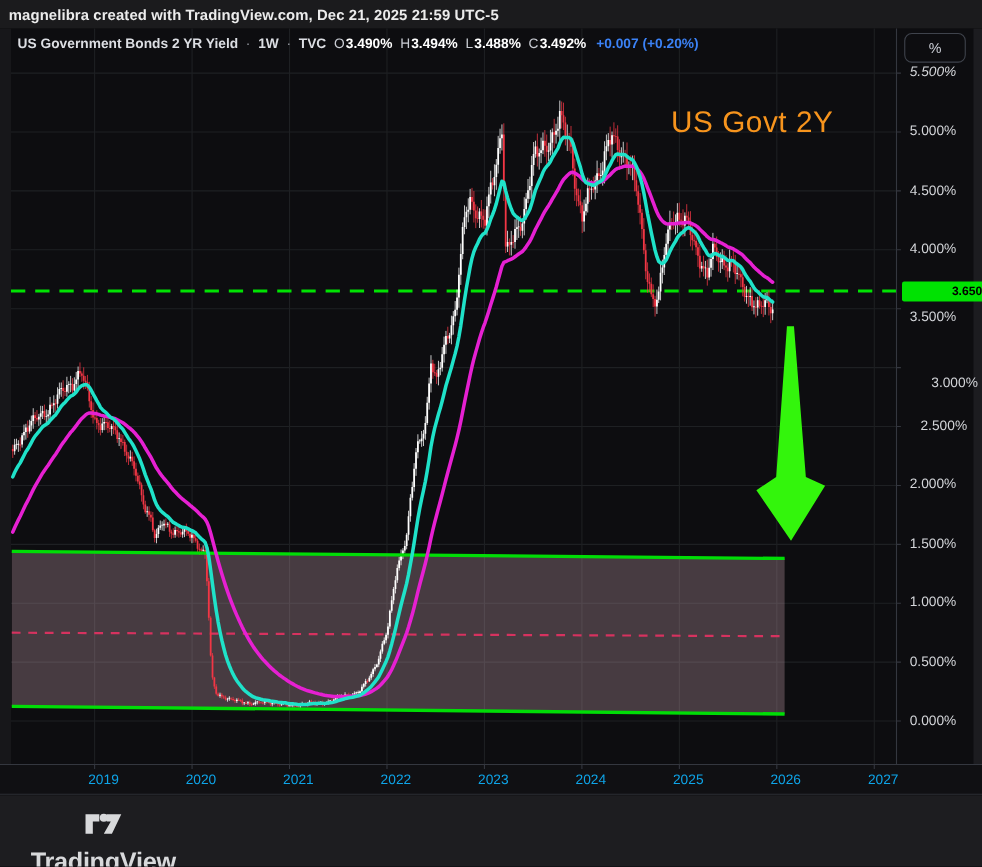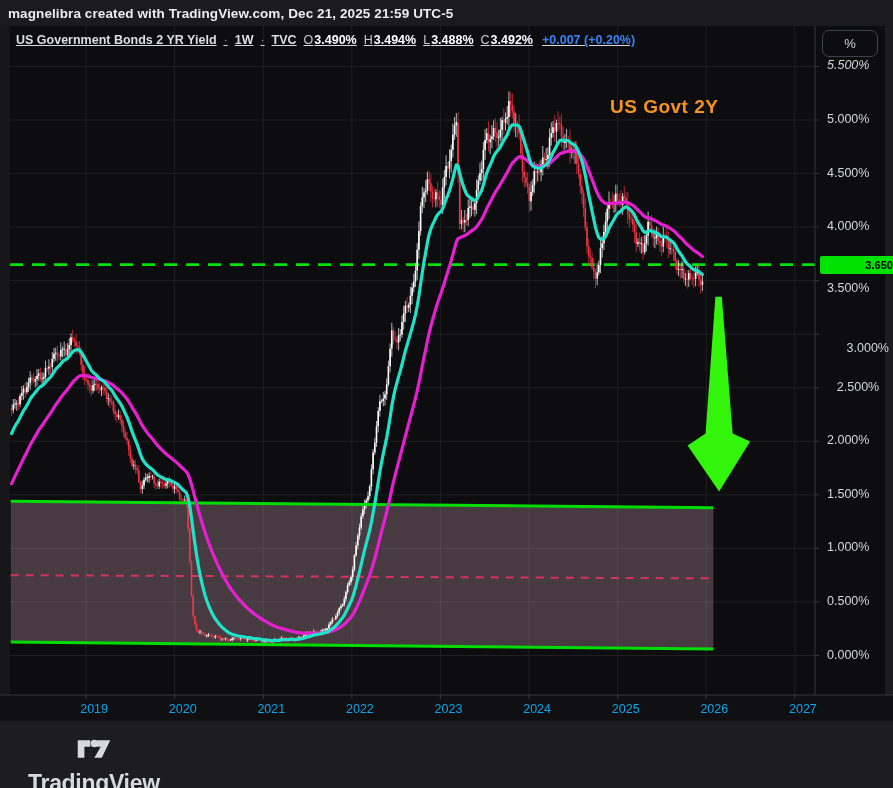--- a/index.html
+++ b/index.html
@@ -3,27 +3,27 @@
 <meta charset="utf-8">
 <style>
   html,body{margin:0;padding:0;background:#0a0a0c;}
   .stage{position:relative;width:893px;height:788px;overflow:hidden;
          font-family:"Liberation Sans",sans-serif;background:#0d0d10;}
   .topbar{position:absolute;left:0;top:0;width:893px;height:26px;background:#1b1b1d;
           display:flex;align-items:center;}
   .topbar span{color:#ececec;font-size:13.5px;font-weight:bold;padding-left:8px;letter-spacing:.1px;}
   #chart-svg{position:absolute;left:0;top:0;}
   .legend{position:absolute;left:16px;top:33px;display:flex;align-items:flex-end;gap:7px;
-          font-size:12.5px;color:#d6d8dd;white-space:nowrap;text-decoration:underline;}
+          font-size:12.5px;color:#d6d8dd;white-space:nowrap;}
   .legend .sym{font-weight:bold;color:#dcdee3;}
   .legend .sep{color:#9a9da5;}
   .legend .k{color:#c9ccd3;margin-right:1px;}
   .legend .v{color:#ffffff;font-weight:bold;}
   .legend .chg{color:#3b82f6;font-weight:bold;margin-left:2px;}
-  .annotation{position:absolute;left:610px;top:96px;font-size:19px;font-weight:bold;
+  .annotation{position:absolute;left:610px;top:96px;font-size:27px;font-weight:normal;
               color:#f7941d;letter-spacing:.5px;}
   .pct-btn{position:absolute;left:822px;top:30px;width:56px;height:27px;border:1.5px solid #3f434c;
            border-radius:7px;color:#cfd2da;font-size:13px;display:flex;align-items:center;
            justify-content:center;box-sizing:border-box;cursor:pointer;}
   .price-label{position:absolute;left:820px;top:256px;width:40px;height:18px;background:#00e202;
                color:#000;font-size:11px;font-weight:bold;display:flex;align-items:center;
                justify-content:center;border-radius:2px;padding-left:44px;}
   .ylab{position:absolute;left:827px;width:62px;color:#d4d6da;font-size:12.5px;}
   .xlab{position:absolute;top:702px;width:44px;text-align:right;color:#0ea5e9;font-size:12.5px;}
   .bottombar{position:absolute;left:0;top:723px;width:893px;height:65px;background:#1d1d20;}

